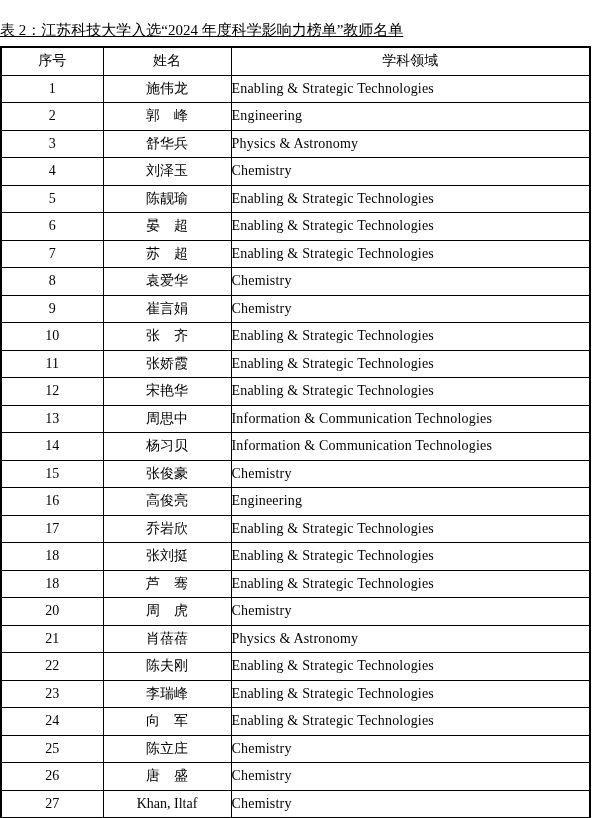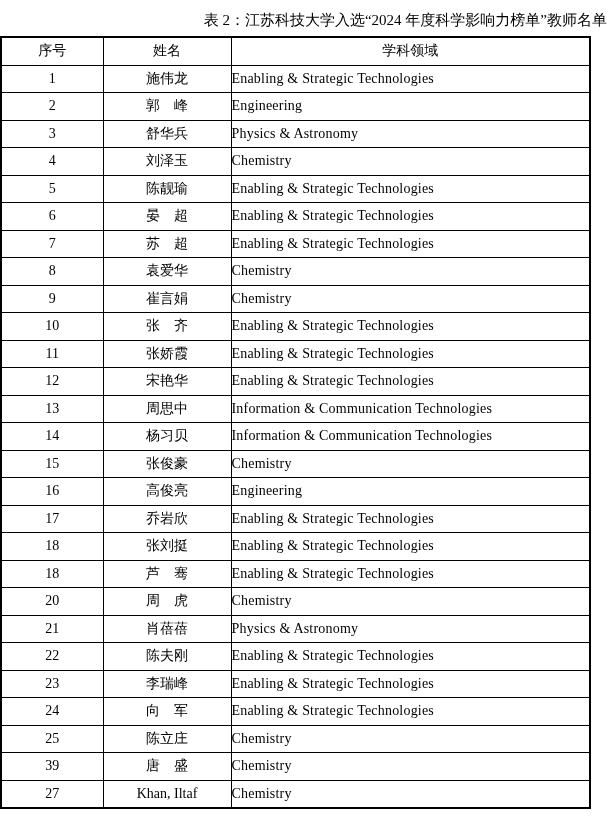--- a/index.html
+++ b/index.html
@@ -8,26 +8,27 @@
     background: #ffffff;
   }
   body {
     width: 607px;
     height: 818px;
     font-family: "Liberation Serif", "DejaVu Serif", serif;
     color: #000000;
     overflow: hidden;
   }
   .doc-title {
-    text-align: right;
+    text-align: left;
     font-size: 15px;
     line-height: 1.2;
-    padding-top: 11px;
+    padding-top: 21px;
     padding-bottom: 7px;
     white-space: nowrap;
+    text-decoration: underline;
   }
   table.roster {
     border-collapse: collapse;
     table-layout: fixed;
     width: 591px;
     border: 2px solid #000000;
   }
   table.roster th,
   table.roster td {
     border: 1px solid #000000;
@@ -212,21 +213,21 @@
     <td class="cell-field">Enabling &amp; Strategic Technologies</td>
   </tr>
 
   <tr>
     <td class="cell-center">25</td>
     <td class="cell-center">陈立庄</td>
     <td class="cell-field">Chemistry</td>
   </tr>
 
   <tr>
-    <td class="cell-center">39</td>
+    <td class="cell-center">26</td>
     <td class="cell-center">唐　盛</td>
     <td class="cell-field">Chemistry</td>
   </tr>
 
   <tr>
     <td class="cell-center">27</td>
     <td class="cell-center">Khan, Iltaf</td>
     <td class="cell-field">Chemistry</td>
   </tr>
 </tbody>

